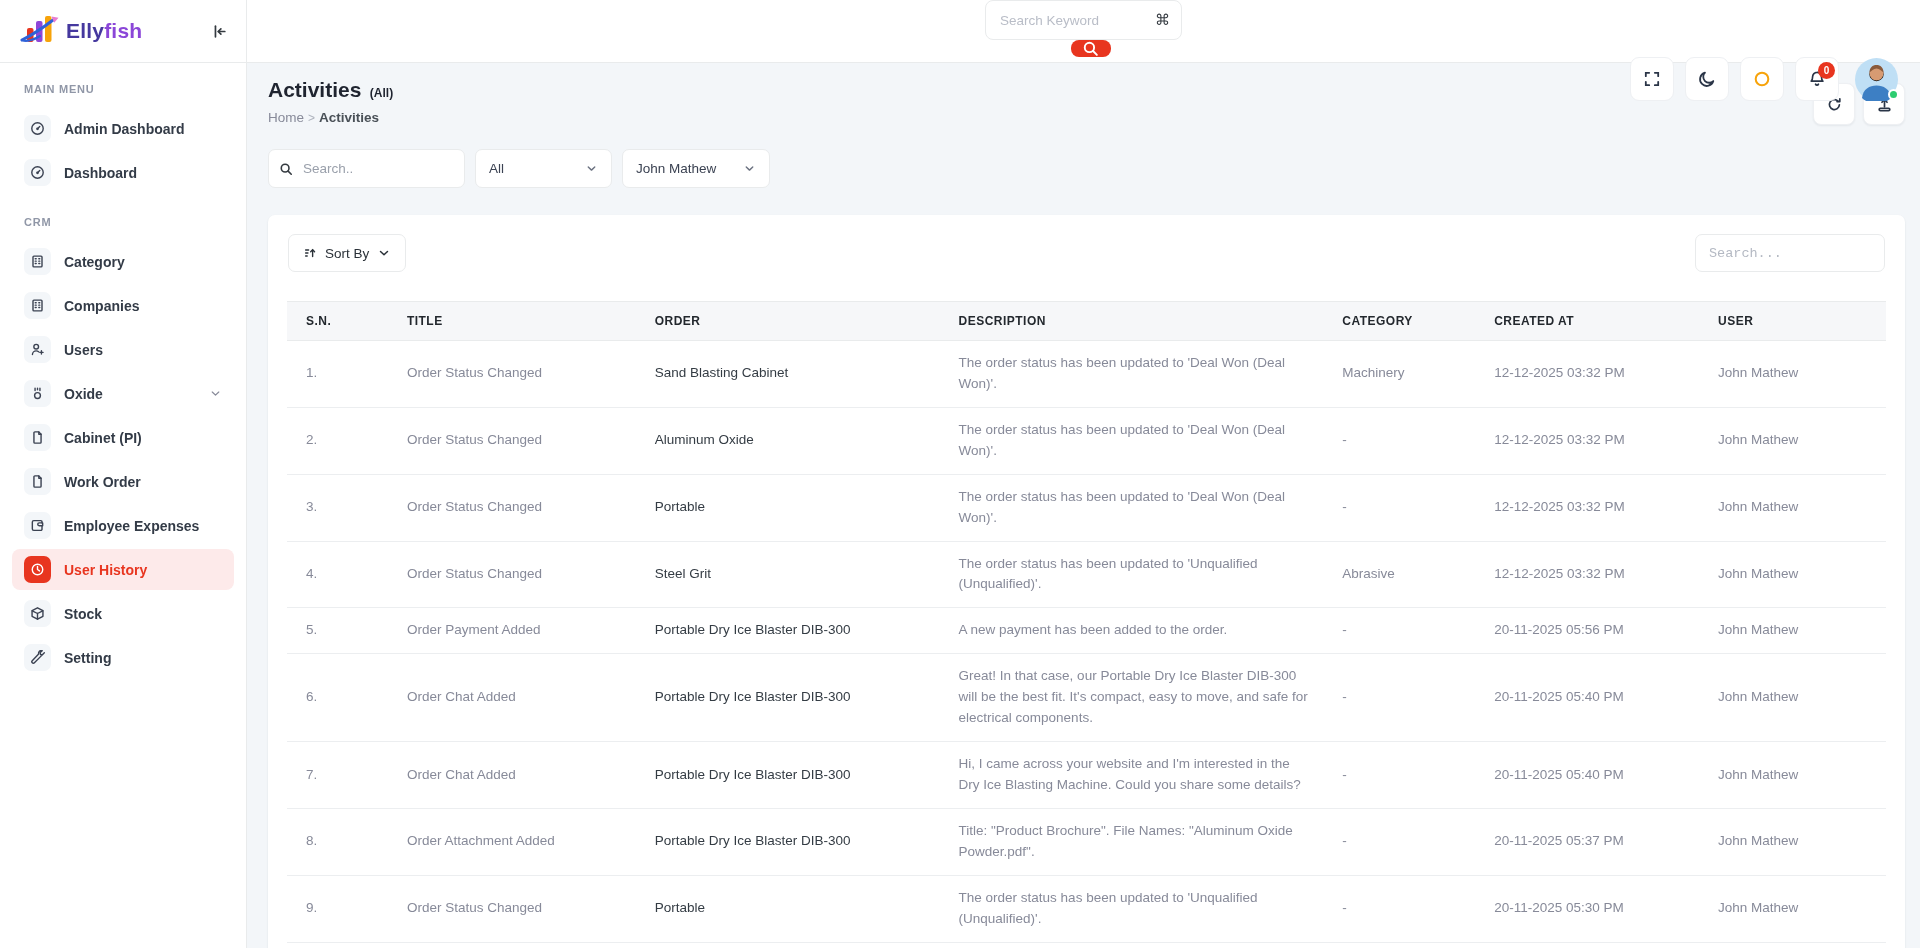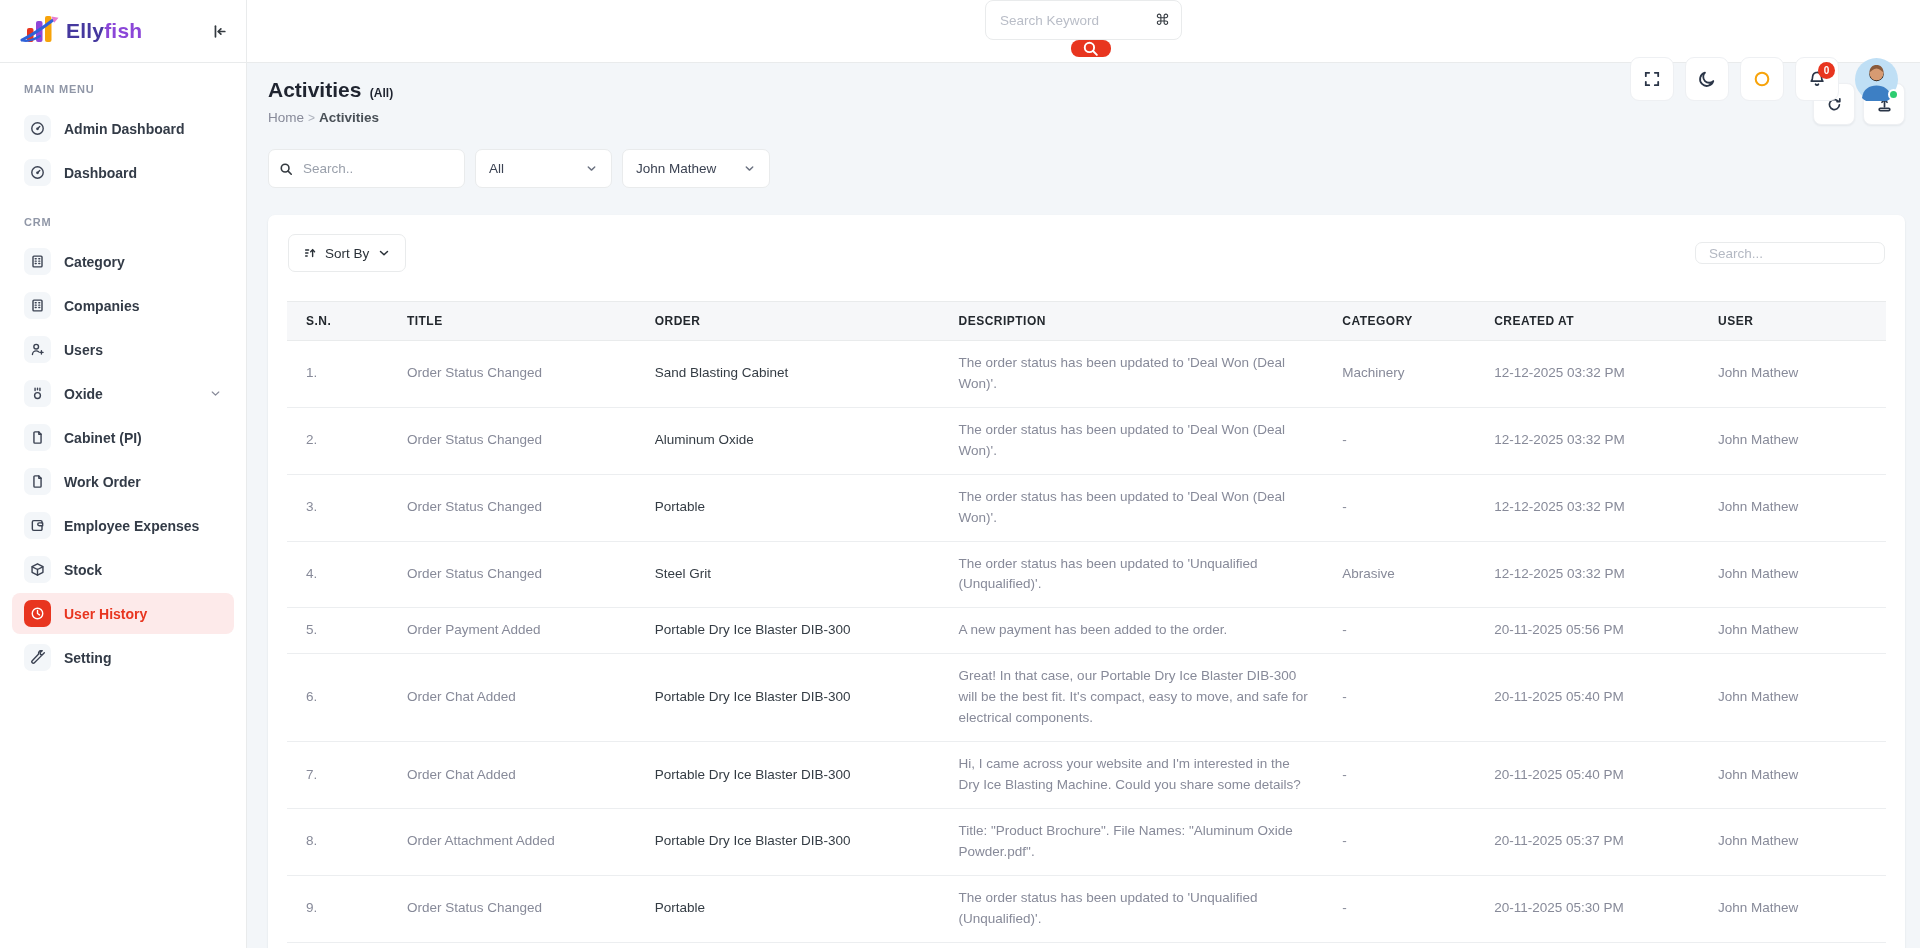--- a/index.html
+++ b/index.html
@@ -59,21 +59,21 @@
   .filter-search .mag { position:absolute; left:11px; top:50%; transform:translateY(-50%); color:#343a40; display:flex; }
   .filter-select { height:39px; background:#fff; border:1px solid #e9ebec; border-radius:7px; display:flex; align-items:center; justify-content:space-between; padding:0 13px; font-size:13.5px; color:#3b4252; cursor:pointer; }
   .sel-type { width:137px; }
   .sel-user { width:148px; }
   .filter-select .chev { color:#6b7280; display:flex; }
 
   .card { background:#fff; border-radius:7px; margin-top:27px; padding:19px 19px 0; box-shadow:0 1px 2px rgba(56,65,74,.12); height:100%; }
   .card-head { display:flex; align-items:center; justify-content:space-between; padding:0 1px; }
   .sort-btn { height:38px; display:flex; align-items:center; gap:8px; padding:0 14px; background:#fff; border:1px solid #e9ebec; border-radius:7px; font-size:13.5px; color:#2a3138; font-family:inherit; cursor:pointer; }
   .sort-btn svg { width:14px; height:14px; }
-  .table-search input { width:190px; height:22px; border:1px solid #e9ebec; border-radius:7px; padding:0 13px; font-size:13.5px; color:#495057; outline:none; font-family:Liberation Sans, sans-serif; }
+  .table-search input { width:190px; height:38px; border:1px solid #e9ebec; border-radius:7px; padding:0 13px; font-size:13.5px; color:#495057; outline:none; font-family:Liberation Mono, monospace; }
   .table-search input::placeholder { color:#b4b9c3; }
 
   table { width:100%; border-collapse:collapse; margin-top:29px; table-layout:fixed; }
   thead th { background:#f6f7f9; border-top:1px solid #e9ebec; border-bottom:1px solid #e9ebec; padding:12px 16px; font-size:12px; font-weight:700; letter-spacing:.04em; color:#23282e; text-align:left; white-space:nowrap; }
   tbody td { border-bottom:1px solid #eceef0; padding:12px 16px; font-size:13.5px; line-height:1.55; color:#878a99; vertical-align:middle; }
   th:first-child, td:first-child { padding-left:19px; }
   .c-order { color:#343c44; }
   tbody tr { background:#fff; }
 </style>
 </head>
@@ -197,38 +197,38 @@
       <div class="side-item">
          <span class="side-icon">
           <svg viewBox="0 0 16 16" fill="none" stroke="currentColor" stroke-width="1.5" stroke-linecap="round" stroke-linejoin="round">
             <path d="M12.8 5.2V4a1.2 1.2 0 0 0-1.2-1.2H4A1.5 1.5 0 0 0 2.5 4.3v7.4A1.5 1.5 0 0 0 4 13.2h7.6a1.2 1.2 0 0 0 1.2-1.2V8.3"></path>
             <path d="M9.8 5.2h3.7v3.1H9.8a1.55 1.55 0 0 1 0-3.1z"></path>
           </svg>
         </span>
          <span class="side-label">Employee Expenses</span>
 
        </div>
+      <div class="side-item active">
+         <span class="side-icon">
+          <svg viewBox="0 0 16 16" fill="none" stroke="currentColor" stroke-width="1.5" stroke-linecap="round" stroke-linejoin="round">
+            <circle cx="8" cy="8" r="5.6"></circle>
+            <path d="M8 4.8V8l2.1 1.5"></path>
+          </svg>
+        </span>
+         <span class="side-label">User History</span>
+
+       </div>
       <div class="side-item">
          <span class="side-icon">
           <svg viewBox="0 0 16 16" fill="none" stroke="currentColor" stroke-width="1.5" stroke-linecap="round" stroke-linejoin="round">
             <path d="M8 1.9 13.8 5v6L8 14.1 2.2 11V5z"></path>
             <path d="M2.4 5.1 8 8l5.6-2.9M8 8v6"></path>
           </svg>
         </span>
          <span class="side-label">Stock</span>
-
-       </div>
-      <div class="side-item active">
-         <span class="side-icon">
-          <svg viewBox="0 0 16 16" fill="none" stroke="currentColor" stroke-width="1.5" stroke-linecap="round" stroke-linejoin="round">
-            <circle cx="8" cy="8" r="5.6"></circle>
-            <path d="M8 4.8V8l2.1 1.5"></path>
-          </svg>
-        </span>
-         <span class="side-label">User History</span>
 
        </div>
       <div class="side-item">
          <span class="side-icon">
           <svg viewBox="0 0 16 16" fill="none" stroke="currentColor" stroke-width="1.5" stroke-linecap="round" stroke-linejoin="round">
             <path d="M9.2 4.3a3 3 0 0 1 3.8-3.6L10.9 2.8l.3 2 2 .3 2.1-2.1-4.6 4.6-6 6a1.5 1.5 0 0 1-2.3-2.2l6.8-7.1z"></path>
           </svg>
         </span>
          <span class="side-label">Setting</span>
 

